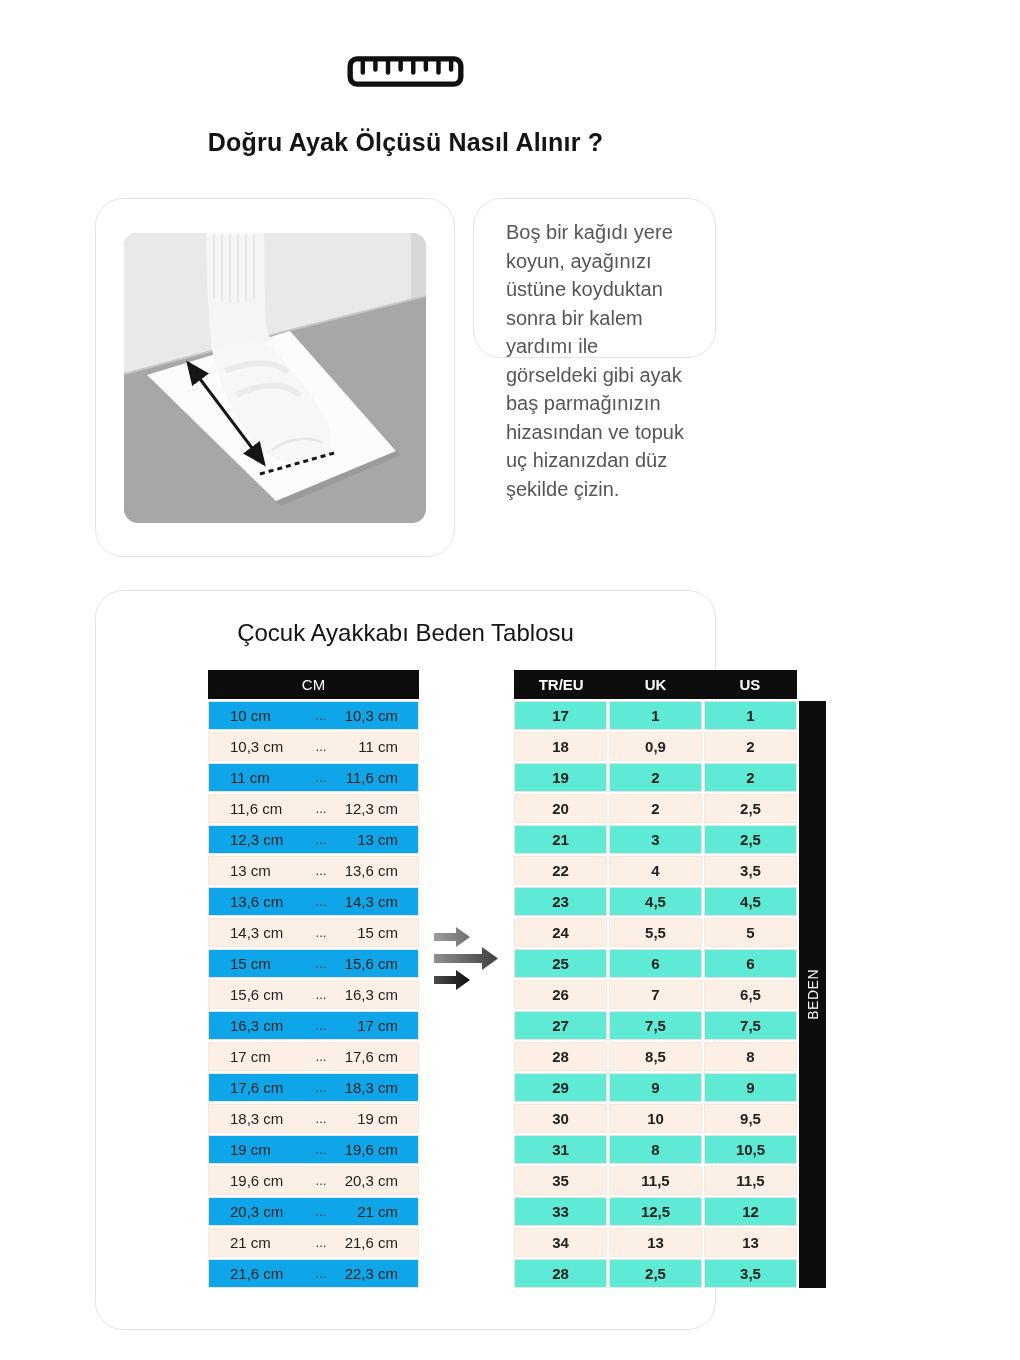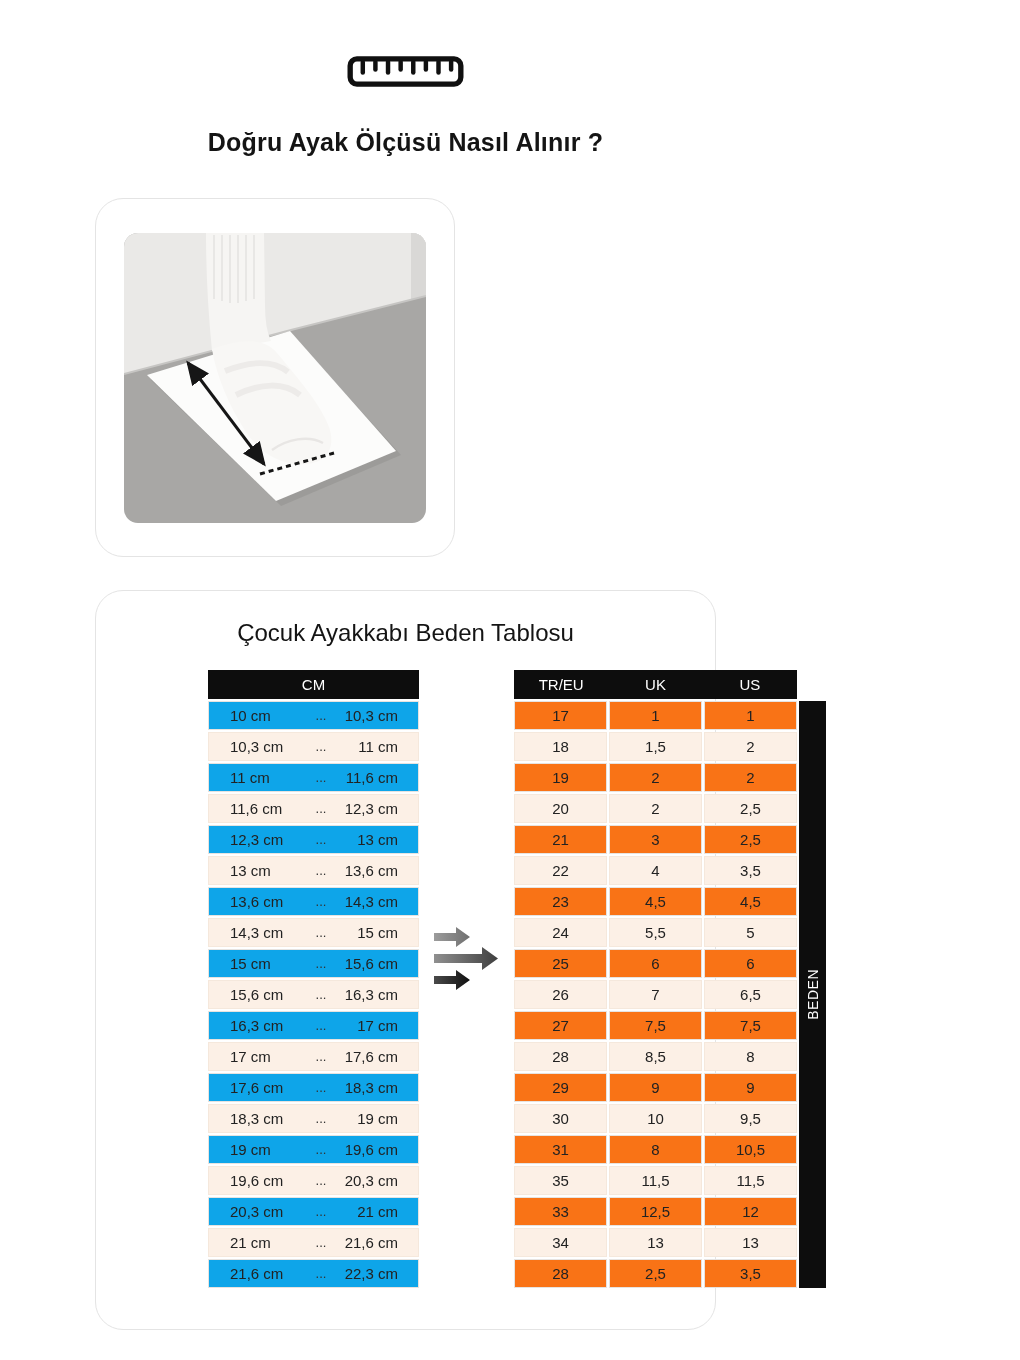--- a/index.html
+++ b/index.html
@@ -58,28 +58,28 @@
   }
   .cm-row.alt{background:var(--row-stripe-bg,#fcf0e6);border-color:var(--stripe-border,#f5e8dc);}
   .v-start{flex:0 0 92px;padding-left:21px;text-align:left;}
   .v-dots{flex:0 0 40px;text-align:center;font-size:13px;color:#333;}
   .v-end{flex:1;text-align:right;padding-right:20px;}
   .arrows{
     width:95px;flex:0 0 95px;display:flex;justify-content:center;
     align-self:center;position:relative;top:-22px;
   }
   .size-table-wrap{display:flex;}
-  .size-table{width:283px;flex:0 0 283px;}
+  .size-table{width:283px;flex:0 0 283px;font-weight:bold;}
   .size-head span{flex:1;text-align:center;}
   .size-rows{
     display:grid;grid-template-columns:93px 93px 93px;gap:2px;margin-top:2px;
   }
   .size-cell{
     height:29px;display:flex;align-items:center;justify-content:center;
-    border:1px solid var(--row-border,#e6e3e0);background:#f97316;font-size:15px;color:#222;
+    border:1px solid var(--row-border,#e6e3e0);background:#5eead4;font-size:15px;color:#222;
   }
   .size-cell.alt{background:var(--row-stripe-bg,#fcf0e6);border-color:var(--stripe-border,#f5e8dc);}
   .beden-bar{
     width:27px;height:587px;margin-left:2px;margin-top:31px;
     background:var(--table-header-bg,#0d0d0d);
     display:flex;align-items:center;justify-content:center;
   }
   .beden-text{
     color:#fff;font-size:14px;letter-spacing:.5px;
     writing-mode:vertical-rl;transform:rotate(180deg);
@@ -138,20 +138,23 @@
             <path d="M112,162 C137,150 160,149 176,162" stroke="#edebe9" stroke-width="6" fill="none"></path>
             <path d="M148,217 C163,206 184,202 199,210" stroke="#e8e6e4" stroke-width="2.5" fill="none"></path>
           </g>
           <line x1="64" y1="130" x2="140" y2="231" stroke="#161616" stroke-width="3" marker-start="url(#ah)" marker-end="url(#ah)"></line>
           <line x1="136" y1="241" x2="210" y2="220" stroke="#161616" stroke-width="3" stroke-dasharray="5 4"></line>
         </svg>
       </div>
     </div>
 
     <div class="steps">
+      <div class="card step-card step-1">
+        <p>Boş bir kağıdı yere koyun, ayağınızı üstüne koyduktan sonra bir kalem yardımı ile görseldeki gibi ayak baş parmağınızın hizasından ve topuk uç hizanızdan düz şekilde çizin.</p>
+      </div>
     </div>
   </section>
 
   <section class="card table-card">
     <h2 class="table-title">Çocuk Ayakkabı Beden Tablosu</h2>
 
     <div class="tables-row">
 
       <div class="cm-table">
         <div class="t-head cm-head">
@@ -283,21 +286,21 @@
           <div class="t-head size-head">
             <span>TR/EU</span>
             <span>UK</span>
             <span>US</span>
           </div>
           <div class="size-rows">
               <div class="size-cell">17</div>
               <div class="size-cell">1</div>
               <div class="size-cell">1</div>
               <div class="size-cell alt">18</div>
-              <div class="size-cell alt">1,5</div>
+              <div class="size-cell alt">0,9</div>
               <div class="size-cell alt">2</div>
               <div class="size-cell">19</div>
               <div class="size-cell">2</div>
               <div class="size-cell">2</div>
               <div class="size-cell alt">20</div>
               <div class="size-cell alt">2</div>
               <div class="size-cell alt">2,5</div>
               <div class="size-cell">21</div>
               <div class="size-cell">3</div>
               <div class="size-cell">2,5</div>

